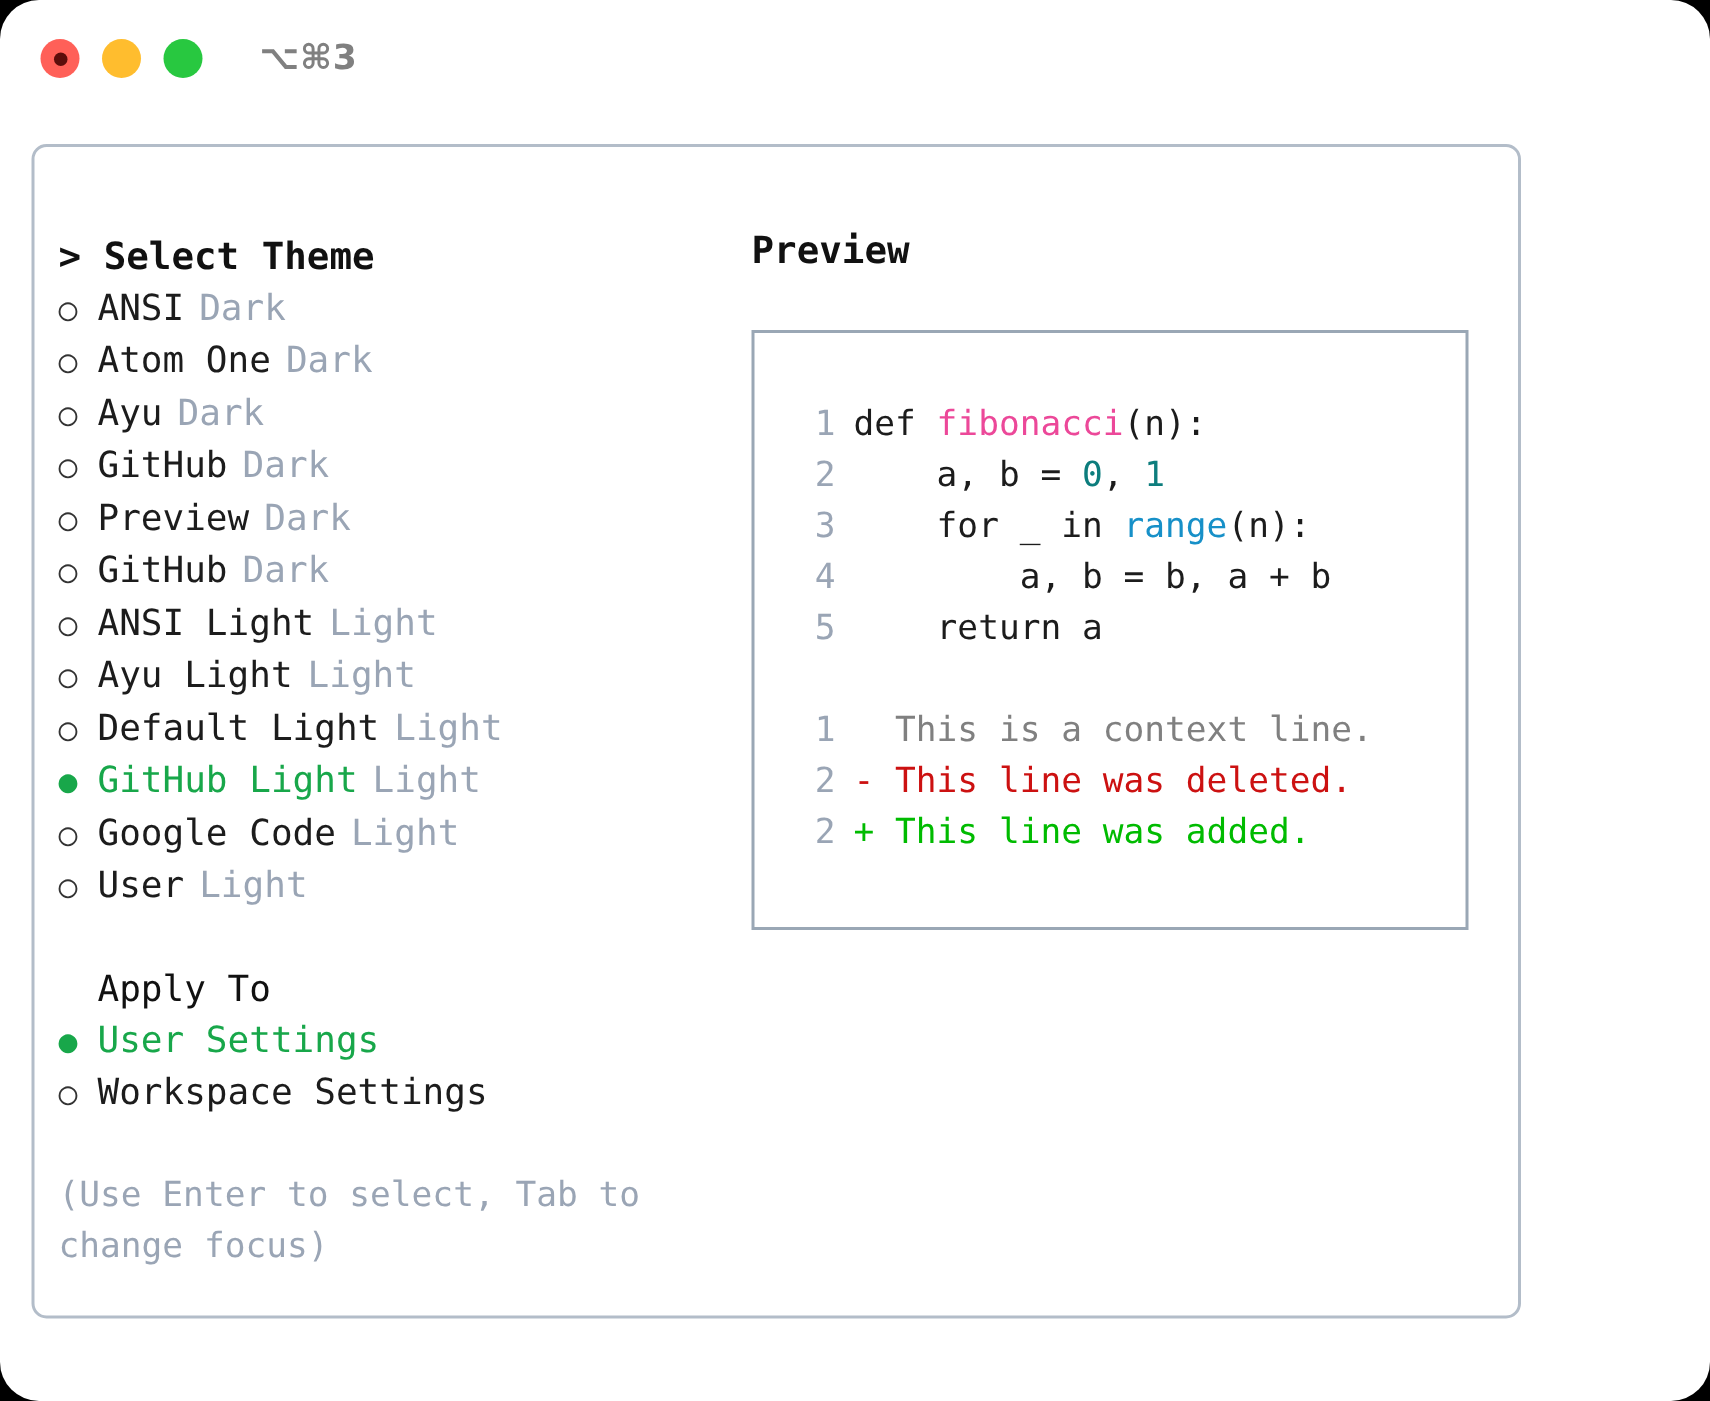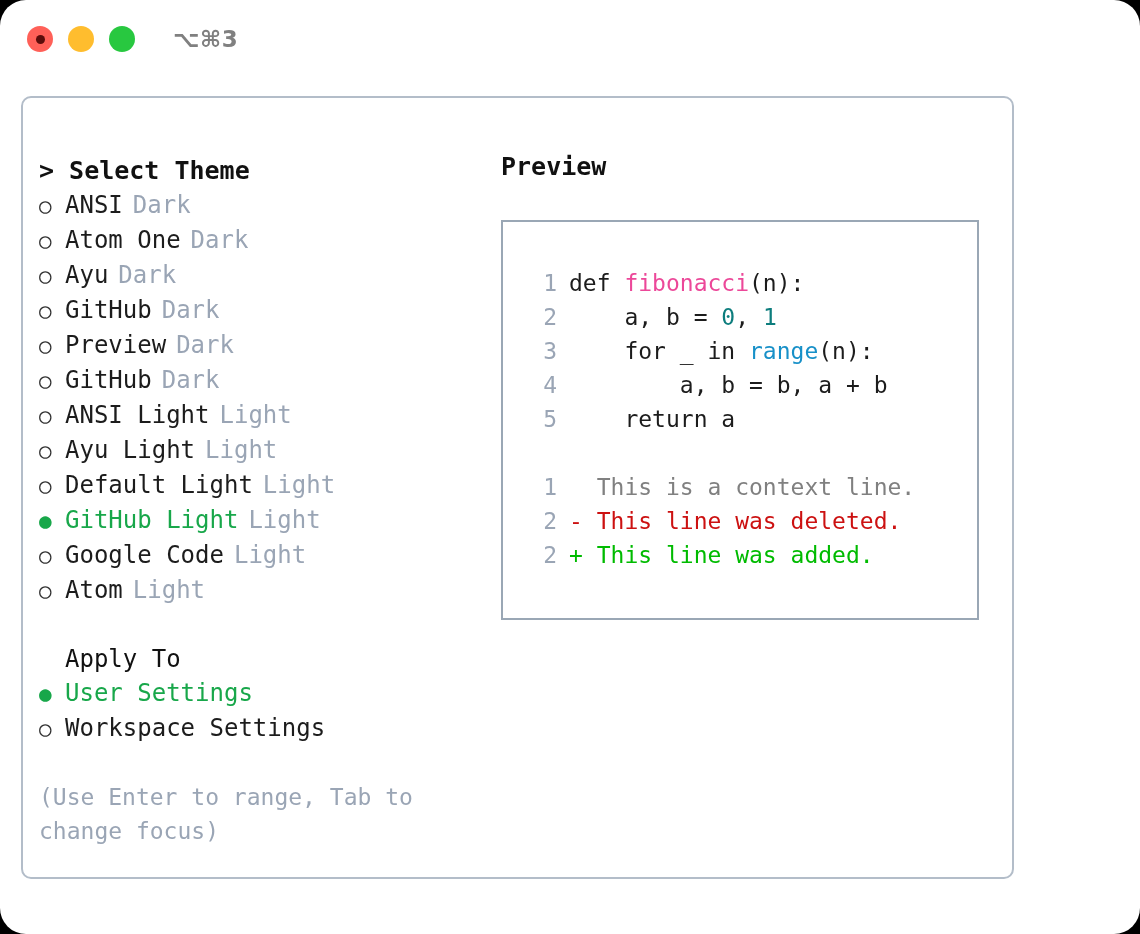--- a/index.html
+++ b/index.html
@@ -259,39 +259,39 @@
             <span class="opt-label">GitHub Light</span>
             <span class="opt-suffix">Light</span>
           </div>
           <div class="option-row">
             <span class="bullet">○</span>
             <span class="opt-label">Google Code</span>
             <span class="opt-suffix">Light</span>
           </div>
           <div class="option-row">
             <span class="bullet">○</span>
-            <span class="opt-label">Atom</span>
+            <span class="opt-label">User</span>
             <span class="opt-suffix">Light</span>
           </div>
         </div>
 
         <div class="apply-header">Apply To</div>
 
         <div>
           <div class="option-row selected">
             <span class="bullet on">●</span>
             <span class="opt-label">User Settings</span>
           </div>
           <div class="option-row">
             <span class="bullet">○</span>
             <span class="opt-label">Workspace Settings</span>
           </div>
         </div>
 
-        <div class="hint">(Use Enter to range, Tab to
+        <div class="hint">(Use Enter to select, Tab to
 change focus)</div>
       </div>
 
       <div class="right-col">
         <div class="preview-title">Preview</div>
 
         <div class="preview-box">
 
           <div class="code-line">
             <span class="lineno">1</span>

